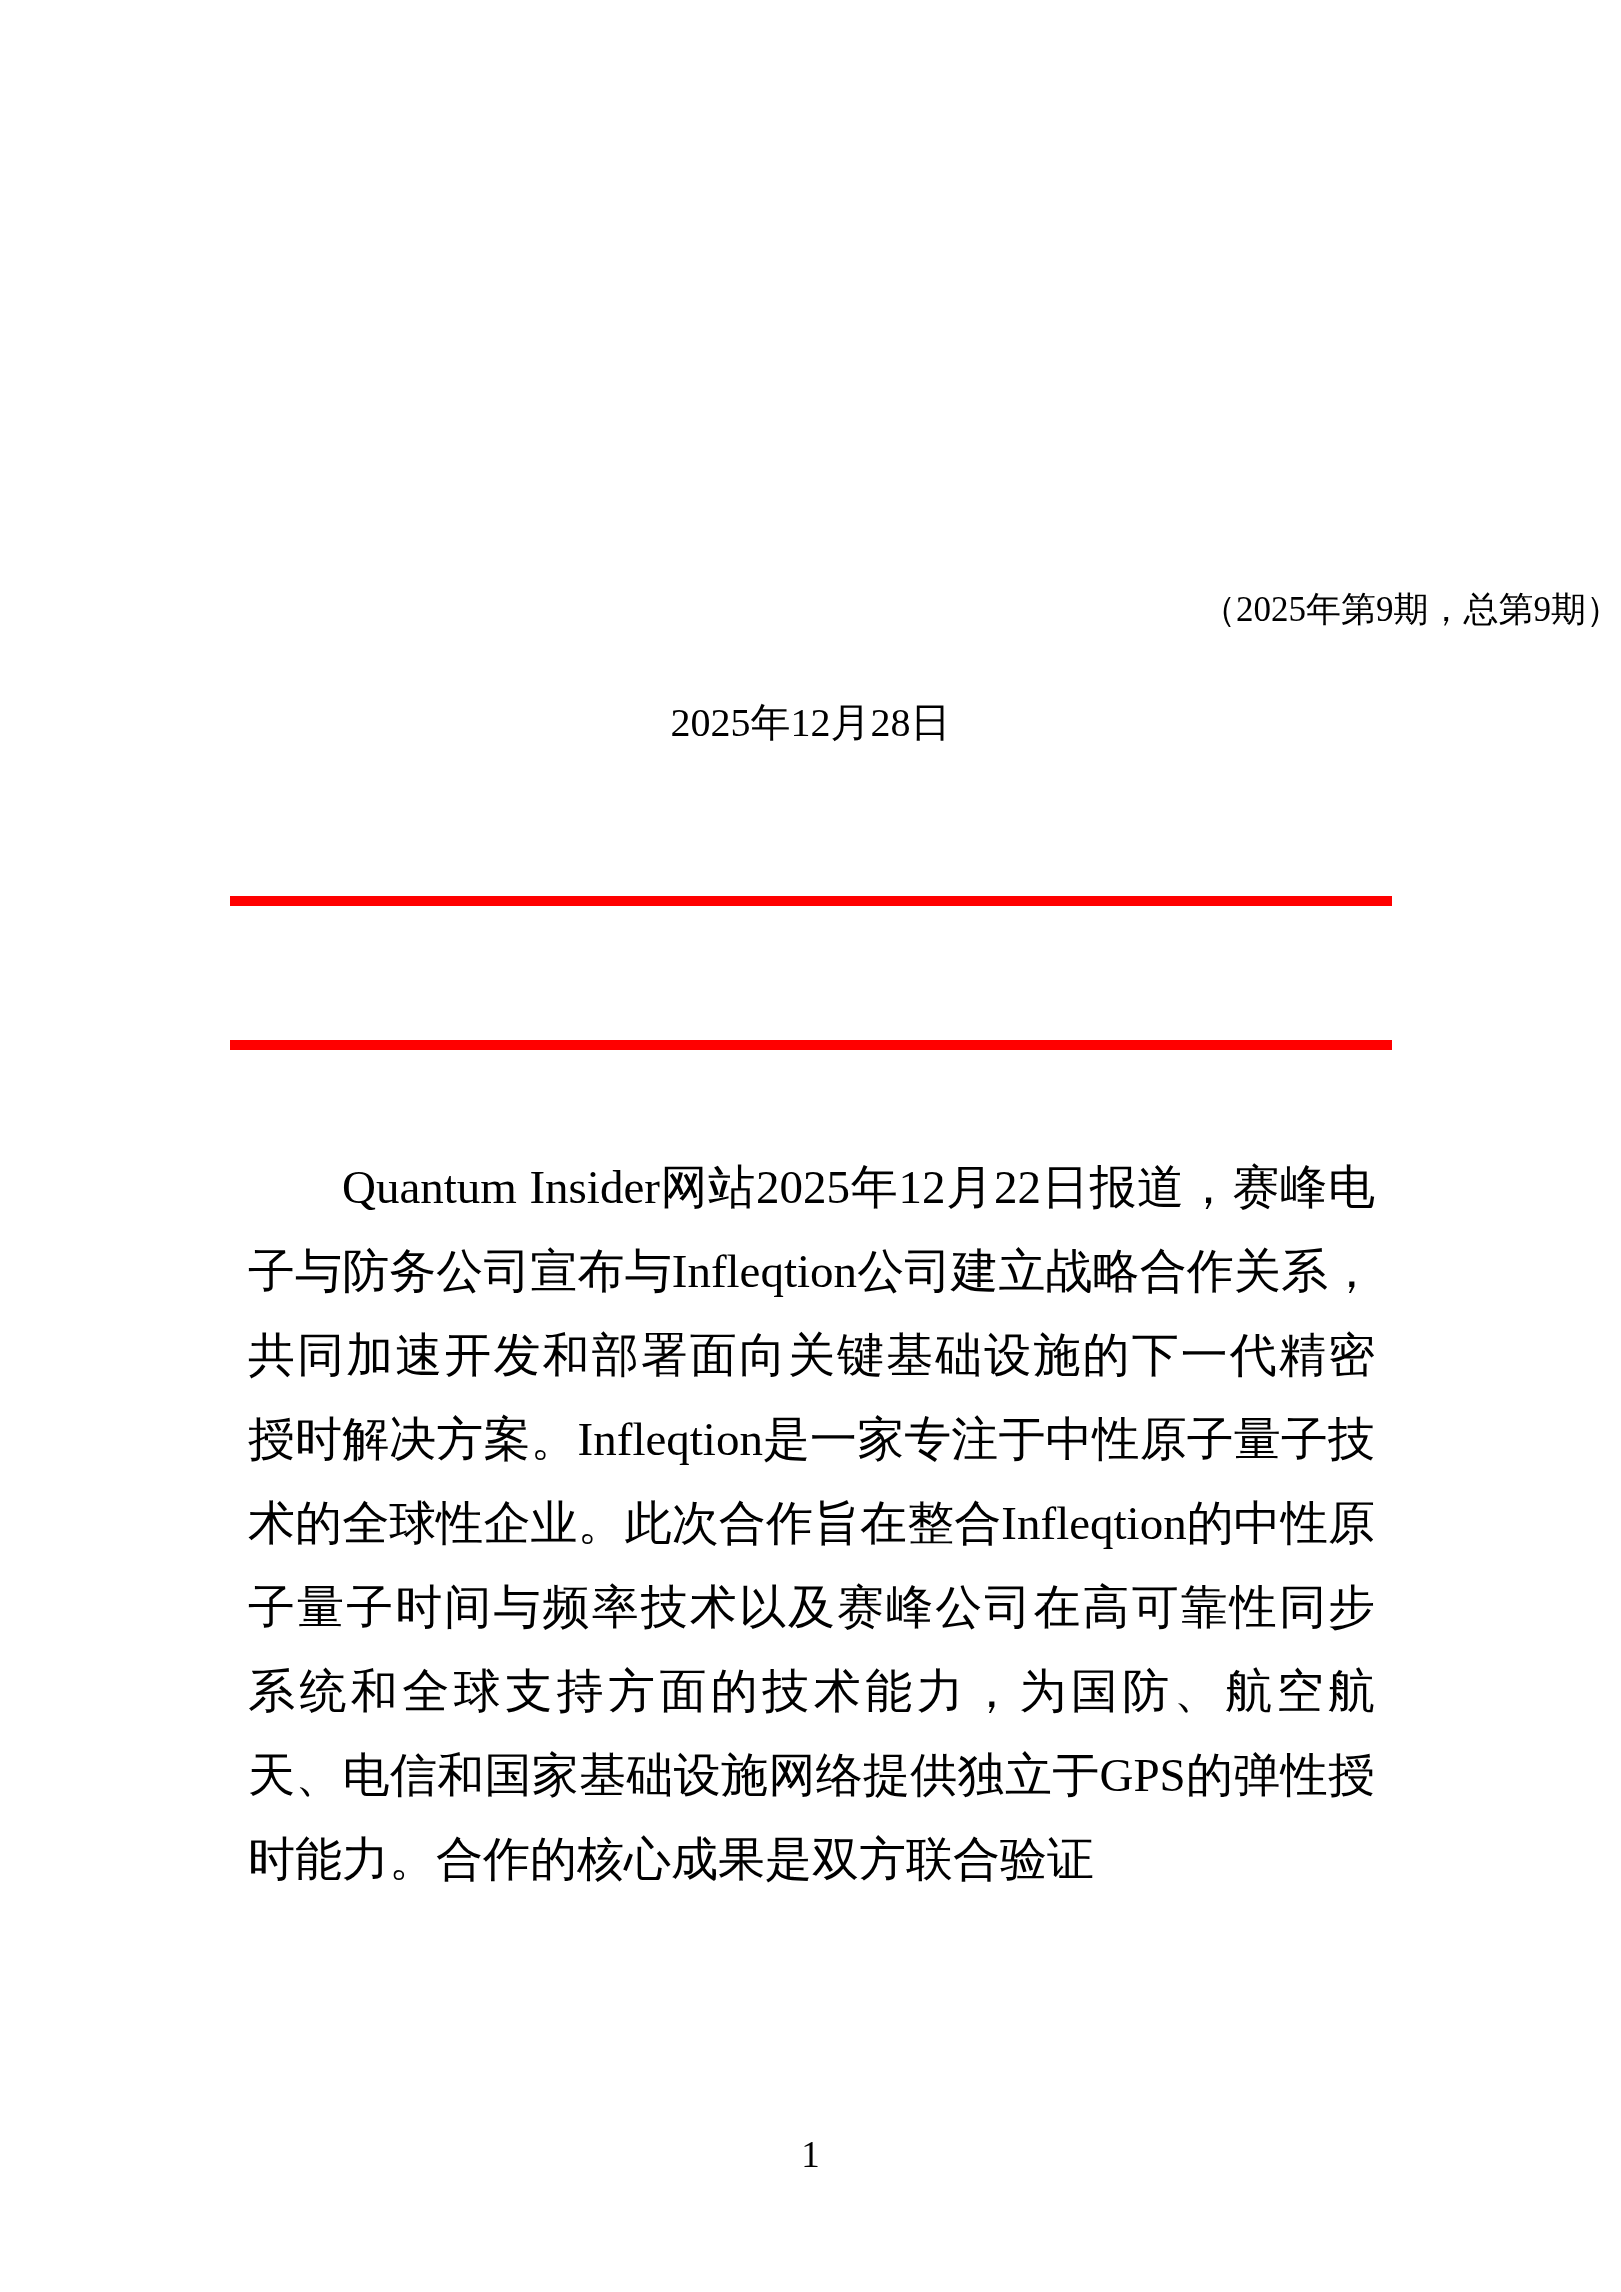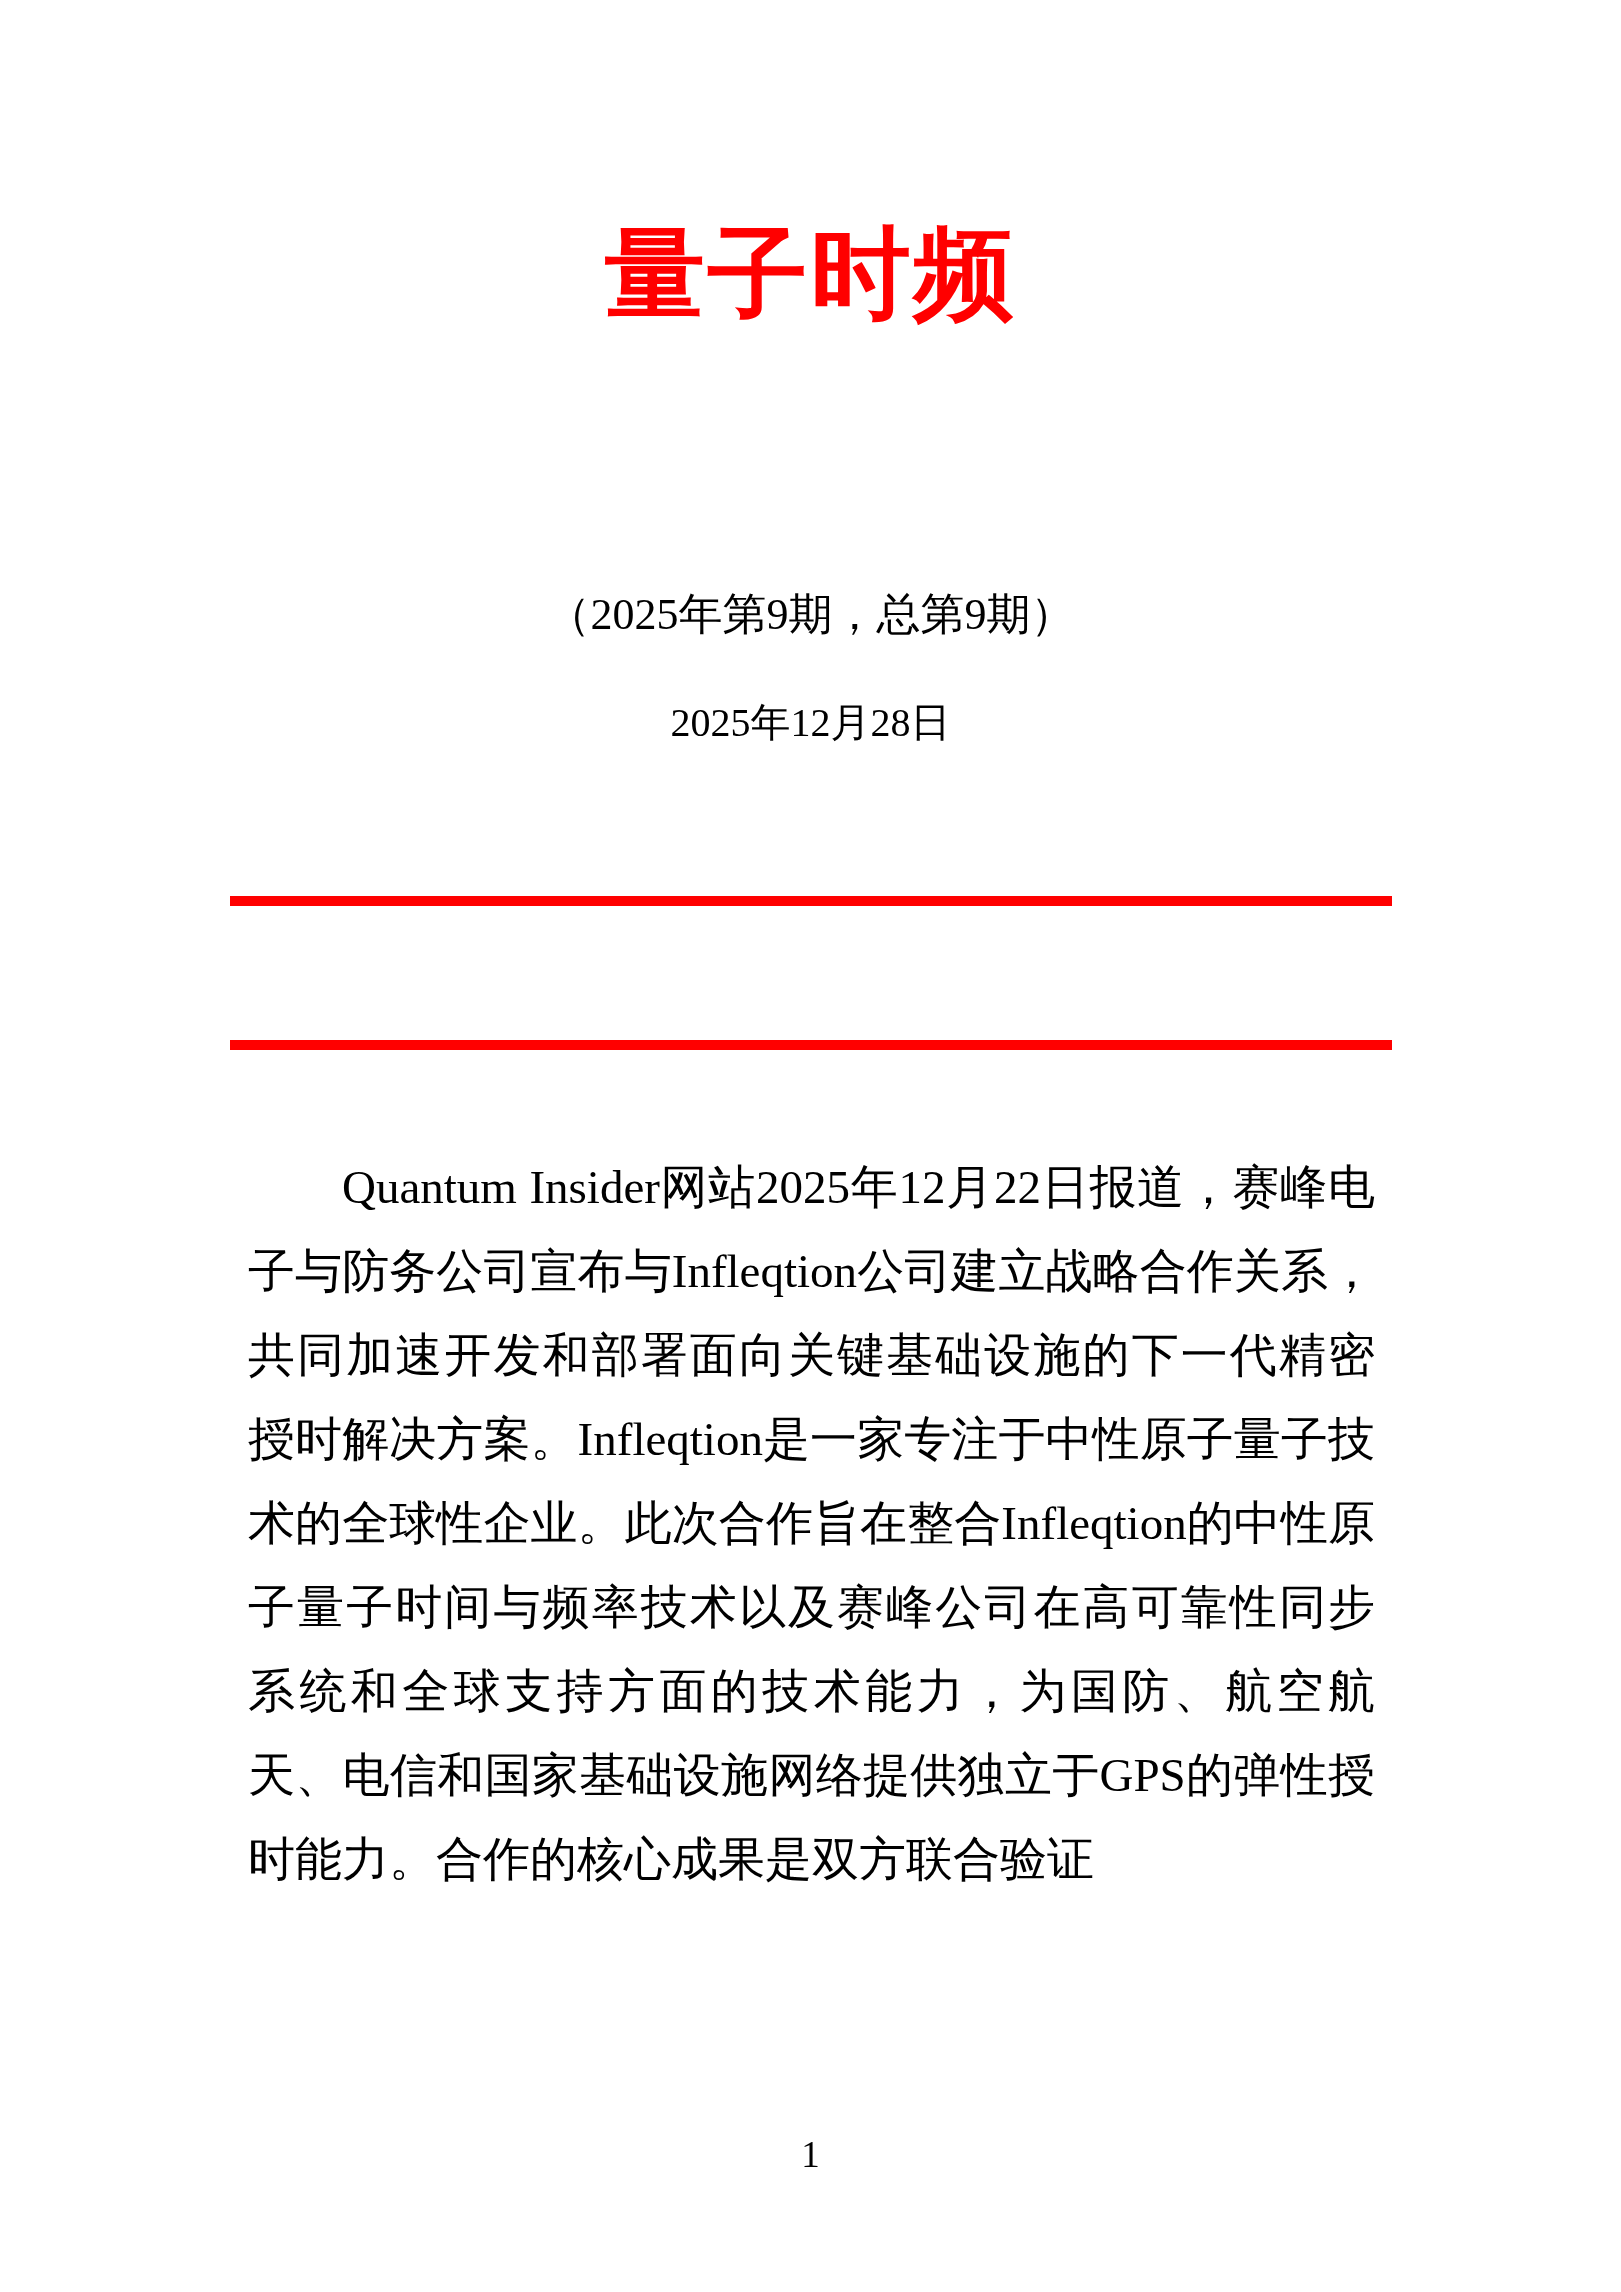--- a/index.html
+++ b/index.html
@@ -30,22 +30,22 @@
     line-height: 1.1;
     letter-spacing: 2.9px;
   }
   .title-line-1 { top: 218px; }
   .title-line-2 { top: 412px; }
   .issue-info {
     position: absolute;
     top: 589px;
     left: 0;
     width: 100%;
-    text-align: center;
-    font-size: 44px;
+    text-align: right;
+    font-size: 35px;
     line-height: 1.2;
   }
   .publish-date {
     position: absolute;
     top: 699px;
     left: 0;
     width: 100%;
     text-align: center;
     font-size: 40px;
     line-height: 1.2;
@@ -98,21 +98,20 @@
     text-align: center;
     font-size: 37px;
     line-height: 1.2;
   }
 </style>
 </head>
 <body>
 
 <div class="page">
 
-  <h1 class="masthead-title title-line-1">量子时频</h1>
 
 
   <div class="issue-info">（2025年第9期，总第9期）</div>
 
   <div class="publish-date">2025年12月28日</div>
 
   <div class="red-rule red-rule-top"></div>
 
 
   <div class="red-rule red-rule-bottom"></div>

